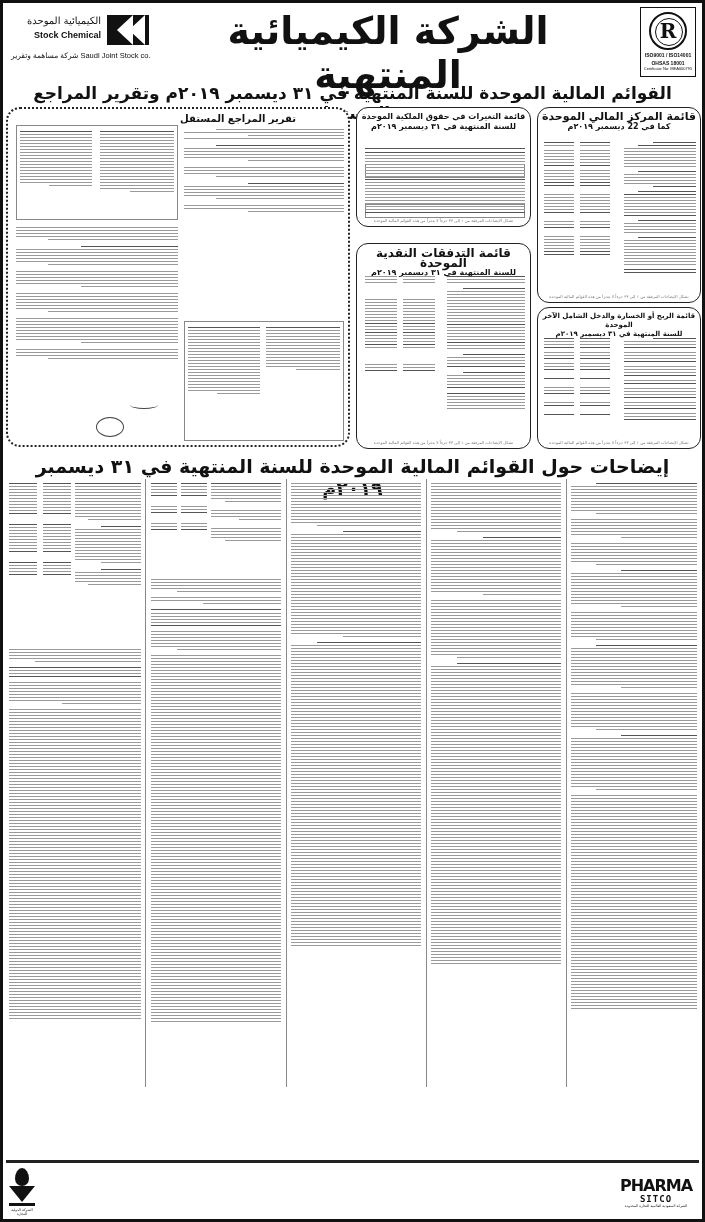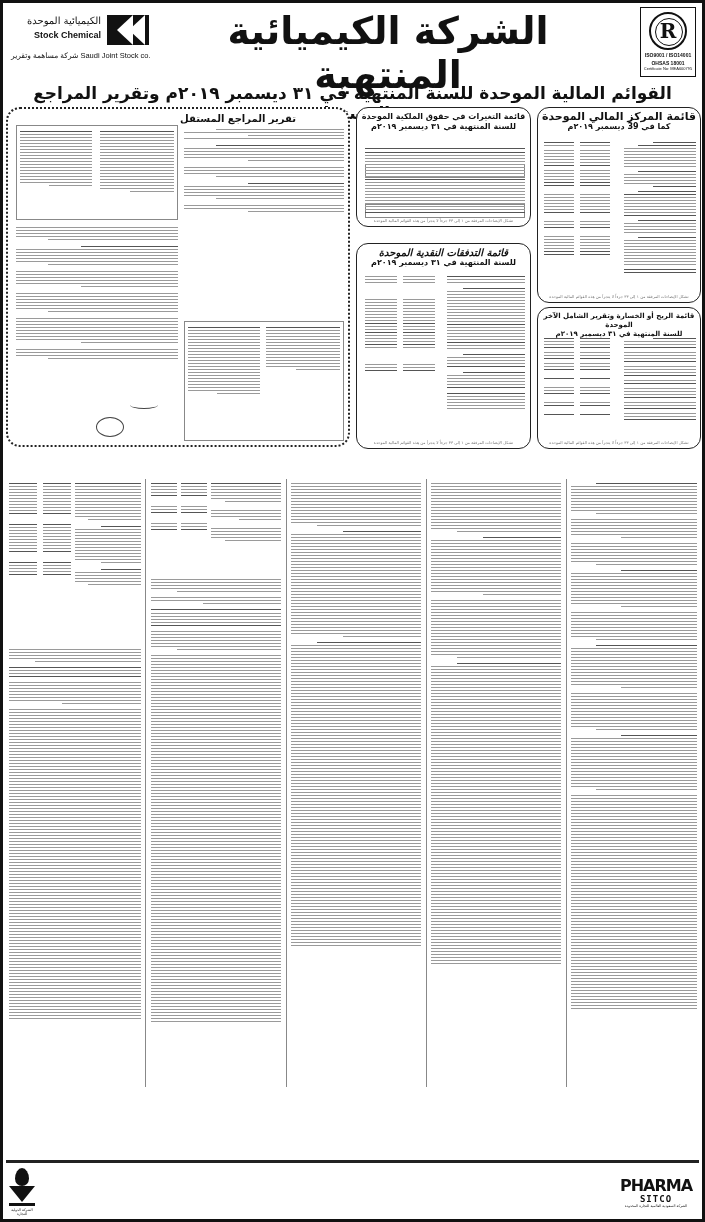--- a/index.html
+++ b/index.html
@@ -272,21 +272,21 @@
         <div class="ln"></div>
         <div class="ln"></div>
         <div class="ln"></div>
         <div class="ln"></div>
         <div class="ln d"></div>
     </div>
     <div class="panel-foot">تشكل الإيضاحات المرفقة من ١ إلى ٣٣ جزءاً لا يتجزأ من هذه القوائم المالية الموحدة</div>
   </div>
 
   <div class="panel" style="left:353px; top:240px; width:175px; height:206px;">
-    <div class="panel-title" style="font-size:10px; line-height:10px;font-style:italic;">قائمة التدفقات النقدية الموحدة</div>
+    <div class="panel-title" style="font-size:12px; line-height:10px;">قائمة التدفقات النقدية الموحدة</div>
     <div class="panel-title" style="font-size:8px; line-height:10px; margin-top:0;">للسنة المنتهية في ٣١ ديسمبر ٢٠١٩م</div>
     <div class="lines" style="left:90px; top:32px; width:78px;">
       <div class="ln d"></div>
         <div class="ln"></div>
         <div class="ln" style="margin-bottom:5px"></div>
       <div class="ln d m"></div>
         <div class="ln"></div>
         <div class="ln"></div>
         <div class="ln"></div>
         <div class="ln"></div>
@@ -372,21 +372,21 @@
         <div class="ln" style="margin-bottom:16px"></div>
         <div class="ln"></div>
         <div class="ln"></div>
         <div class="ln d"></div>
     </div>
     <div class="panel-foot">تشكل الإيضاحات المرفقة من ١ إلى ٣٣ جزءاً لا يتجزأ من هذه القوائم المالية الموحدة</div>
   </div>
 
   <div class="panel" style="left:534px; top:104px; width:164px; height:196px;">
     <div class="panel-title" style="font-size:11px; line-height:10px;">قائمة المركز المالي الموحدة</div>
-    <div class="panel-title" style="font-size:8px; line-height:10px; margin-top:0;">كما في 39 ديسمبر ٢٠١٩م</div>
+    <div class="panel-title" style="font-size:8px; line-height:10px; margin-top:0;">كما في 22 ديسمبر ٢٠١٩م</div>
     <div class="lines" style="left:86px; top:34px; width:72px;">
       <div class="ln d s"></div>
         <div class="ln d m"></div>
         <div class="ln"></div>
         <div class="ln"></div>
         <div class="ln"></div>
         <div class="ln"></div>
         <div class="ln"></div>
         <div class="ln"></div>
         <div class="ln" style="margin-bottom:4px"></div>
@@ -486,21 +486,21 @@
         <div class="ln"></div>
         <div class="ln"></div>
         <div class="ln"></div>
         <div class="ln d"></div>
         <div class="ln d"></div>
     </div>
     <div class="panel-foot">تشكل الإيضاحات المرفقة من ١ إلى ٣٣ جزءاً لا يتجزأ من هذه القوائم المالية الموحدة</div>
   </div>
 
   <div class="panel" style="left:534px; top:304px; width:164px; height:142px;">
-    <div class="panel-title" style="font-size:7px; line-height:9px;">قائمة الربح أو الخسارة وتقرير الشامل الآخر الموحدة</div>
+    <div class="panel-title" style="font-size:7px; line-height:9px;">قائمة الربح أو الخسارة والدخل الشامل الآخر الموحدة</div>
     <div class="panel-title" style="font-size:7px; line-height:9px; margin-top:0;">للسنة المنتهية في ٣١ ديسمبر ٢٠١٩م</div>
     <div class="lines" style="left:86px; top:30px; width:72px;">
       <div class="ln d s"></div>
         <div class="ln"></div>
         <div class="ln"></div>
         <div class="ln d" style="margin-bottom:4px"></div>
       <div class="ln"></div>
         <div class="ln"></div>
         <div class="ln"></div>
         <div class="ln d" style="margin-bottom:4px"></div>
@@ -555,20 +555,21 @@
         <div class="ln"></div>
         <div class="ln"></div>
         <div class="ln d" style="margin-bottom:8px"></div>
         <div class="ln"></div>
         <div class="ln d" style="margin-bottom:8px"></div>
         <div class="ln d"></div>
     </div>
     <div class="panel-foot">تشكل الإيضاحات المرفقة من ١ إلى ٣٣ جزءاً لا يتجزأ من هذه القوائم المالية الموحدة</div>
   </div>
 
+  <div class="section-heading">إيضاحات حول القوائم المالية الموحدة للسنة المنتهية في ٣١ ديسمبر ٢٠١٩م</div>
 
   <div class="col-div" style="left:142px;"></div>
   <div class="col-div" style="left:283px;"></div>
   <div class="col-div" style="left:423px;"></div>
   <div class="col-div" style="left:563px;"></div>
 
   <div class="notes" style="left:568px; width:126px; overflow:hidden;">
     <div class="lines" style="left:0; top:4px; width:126px;">
       <div class="ln d m"></div>
         <div class="ln"></div>

